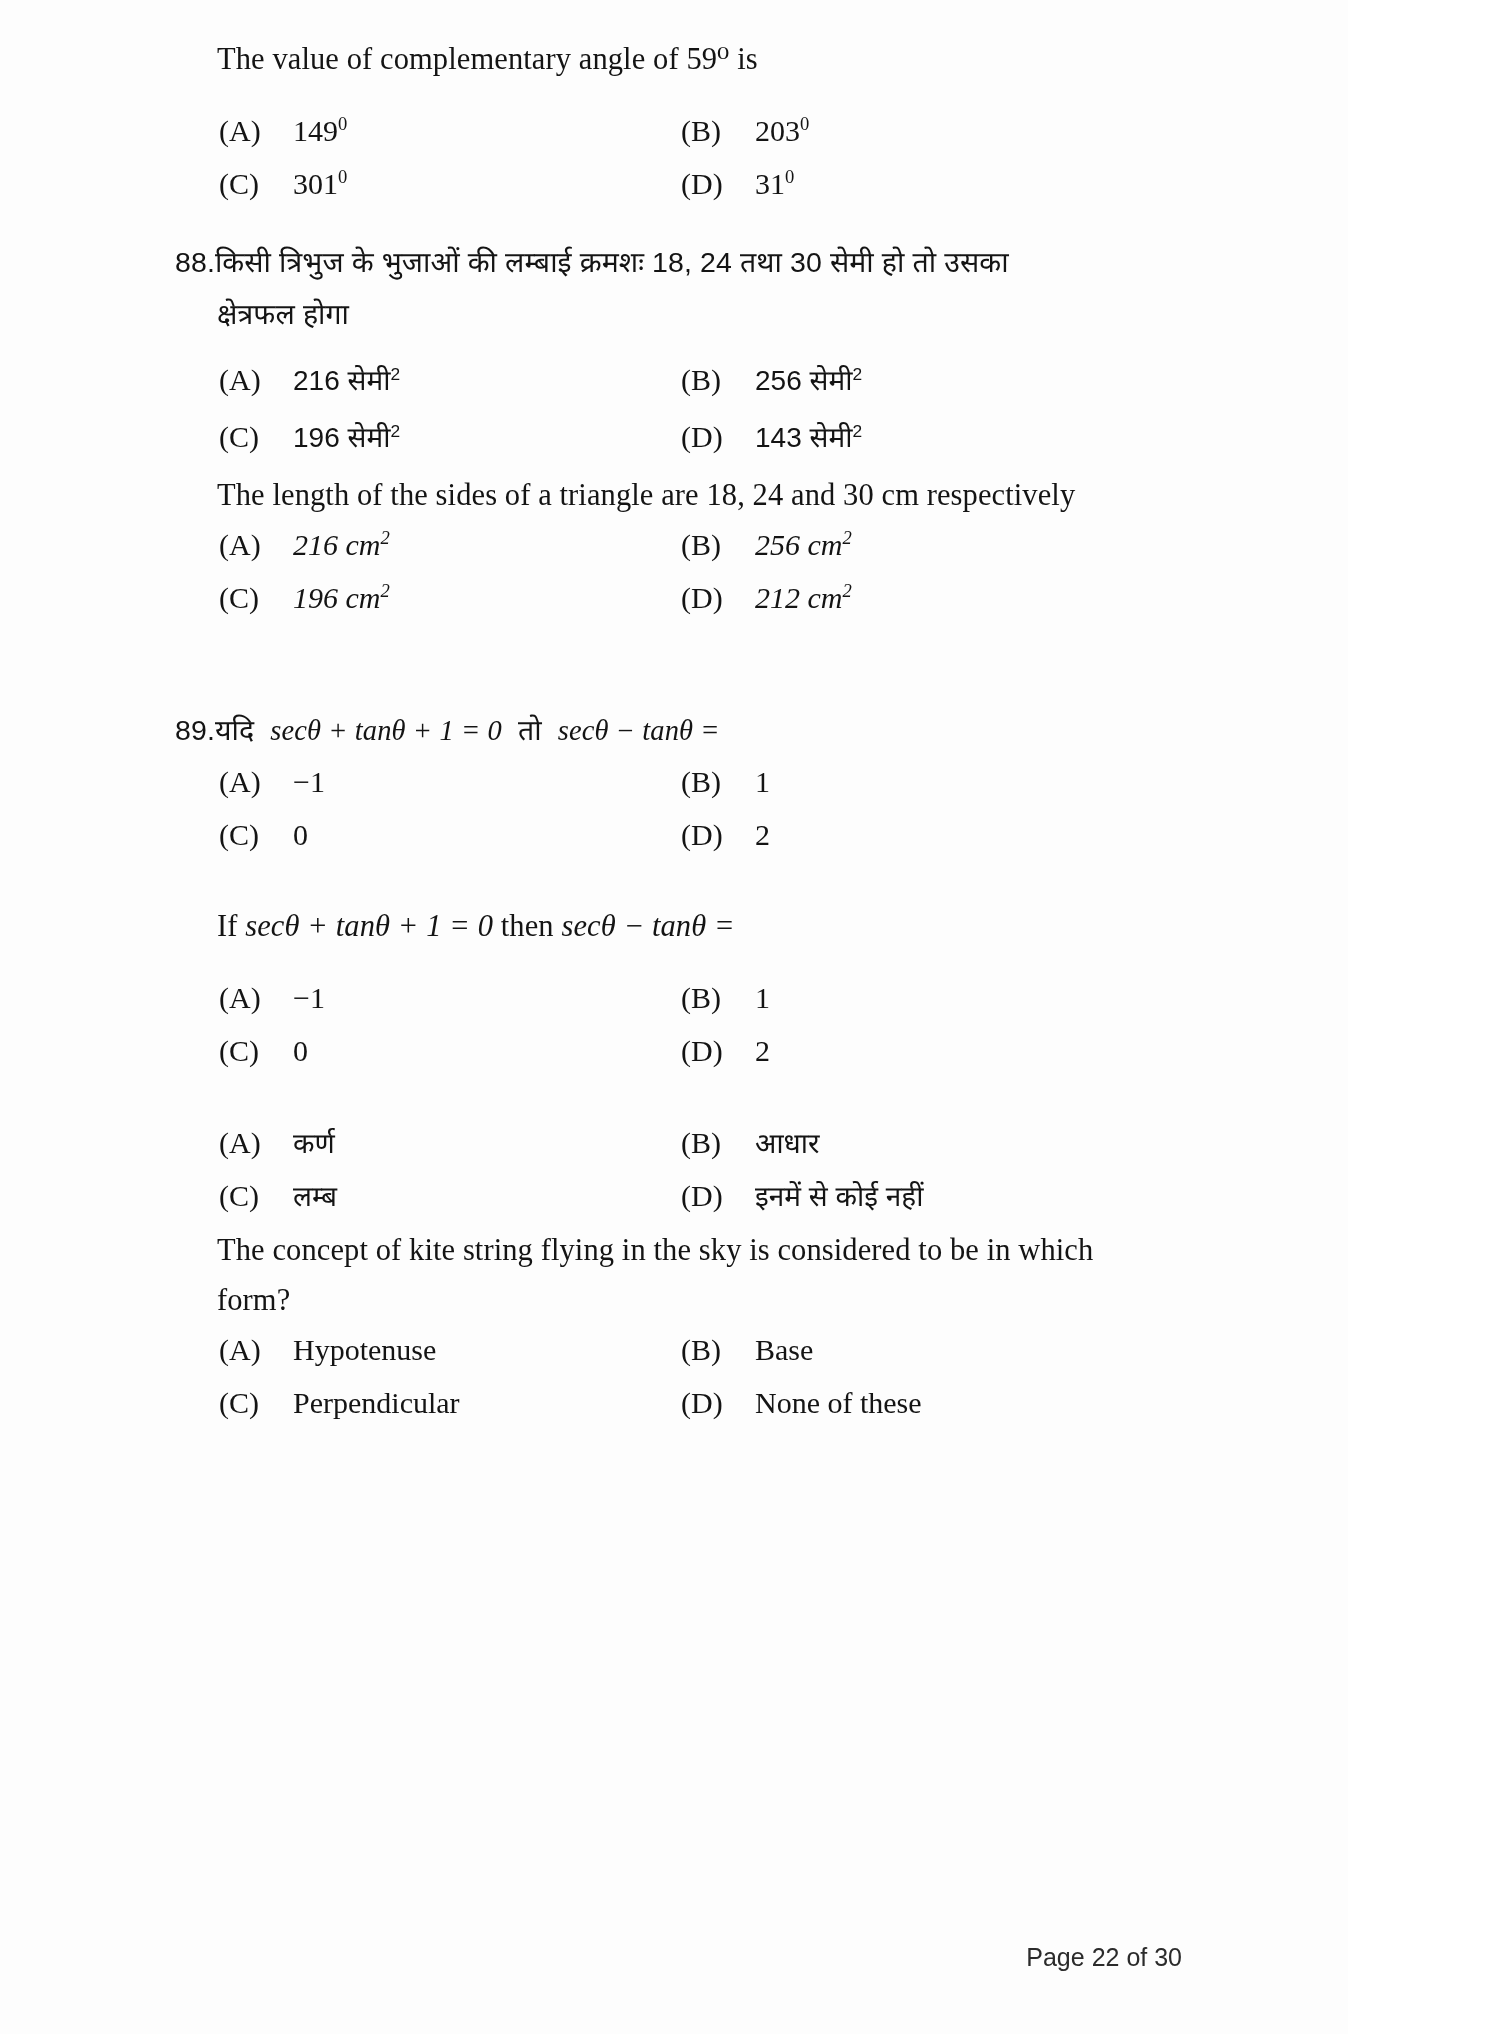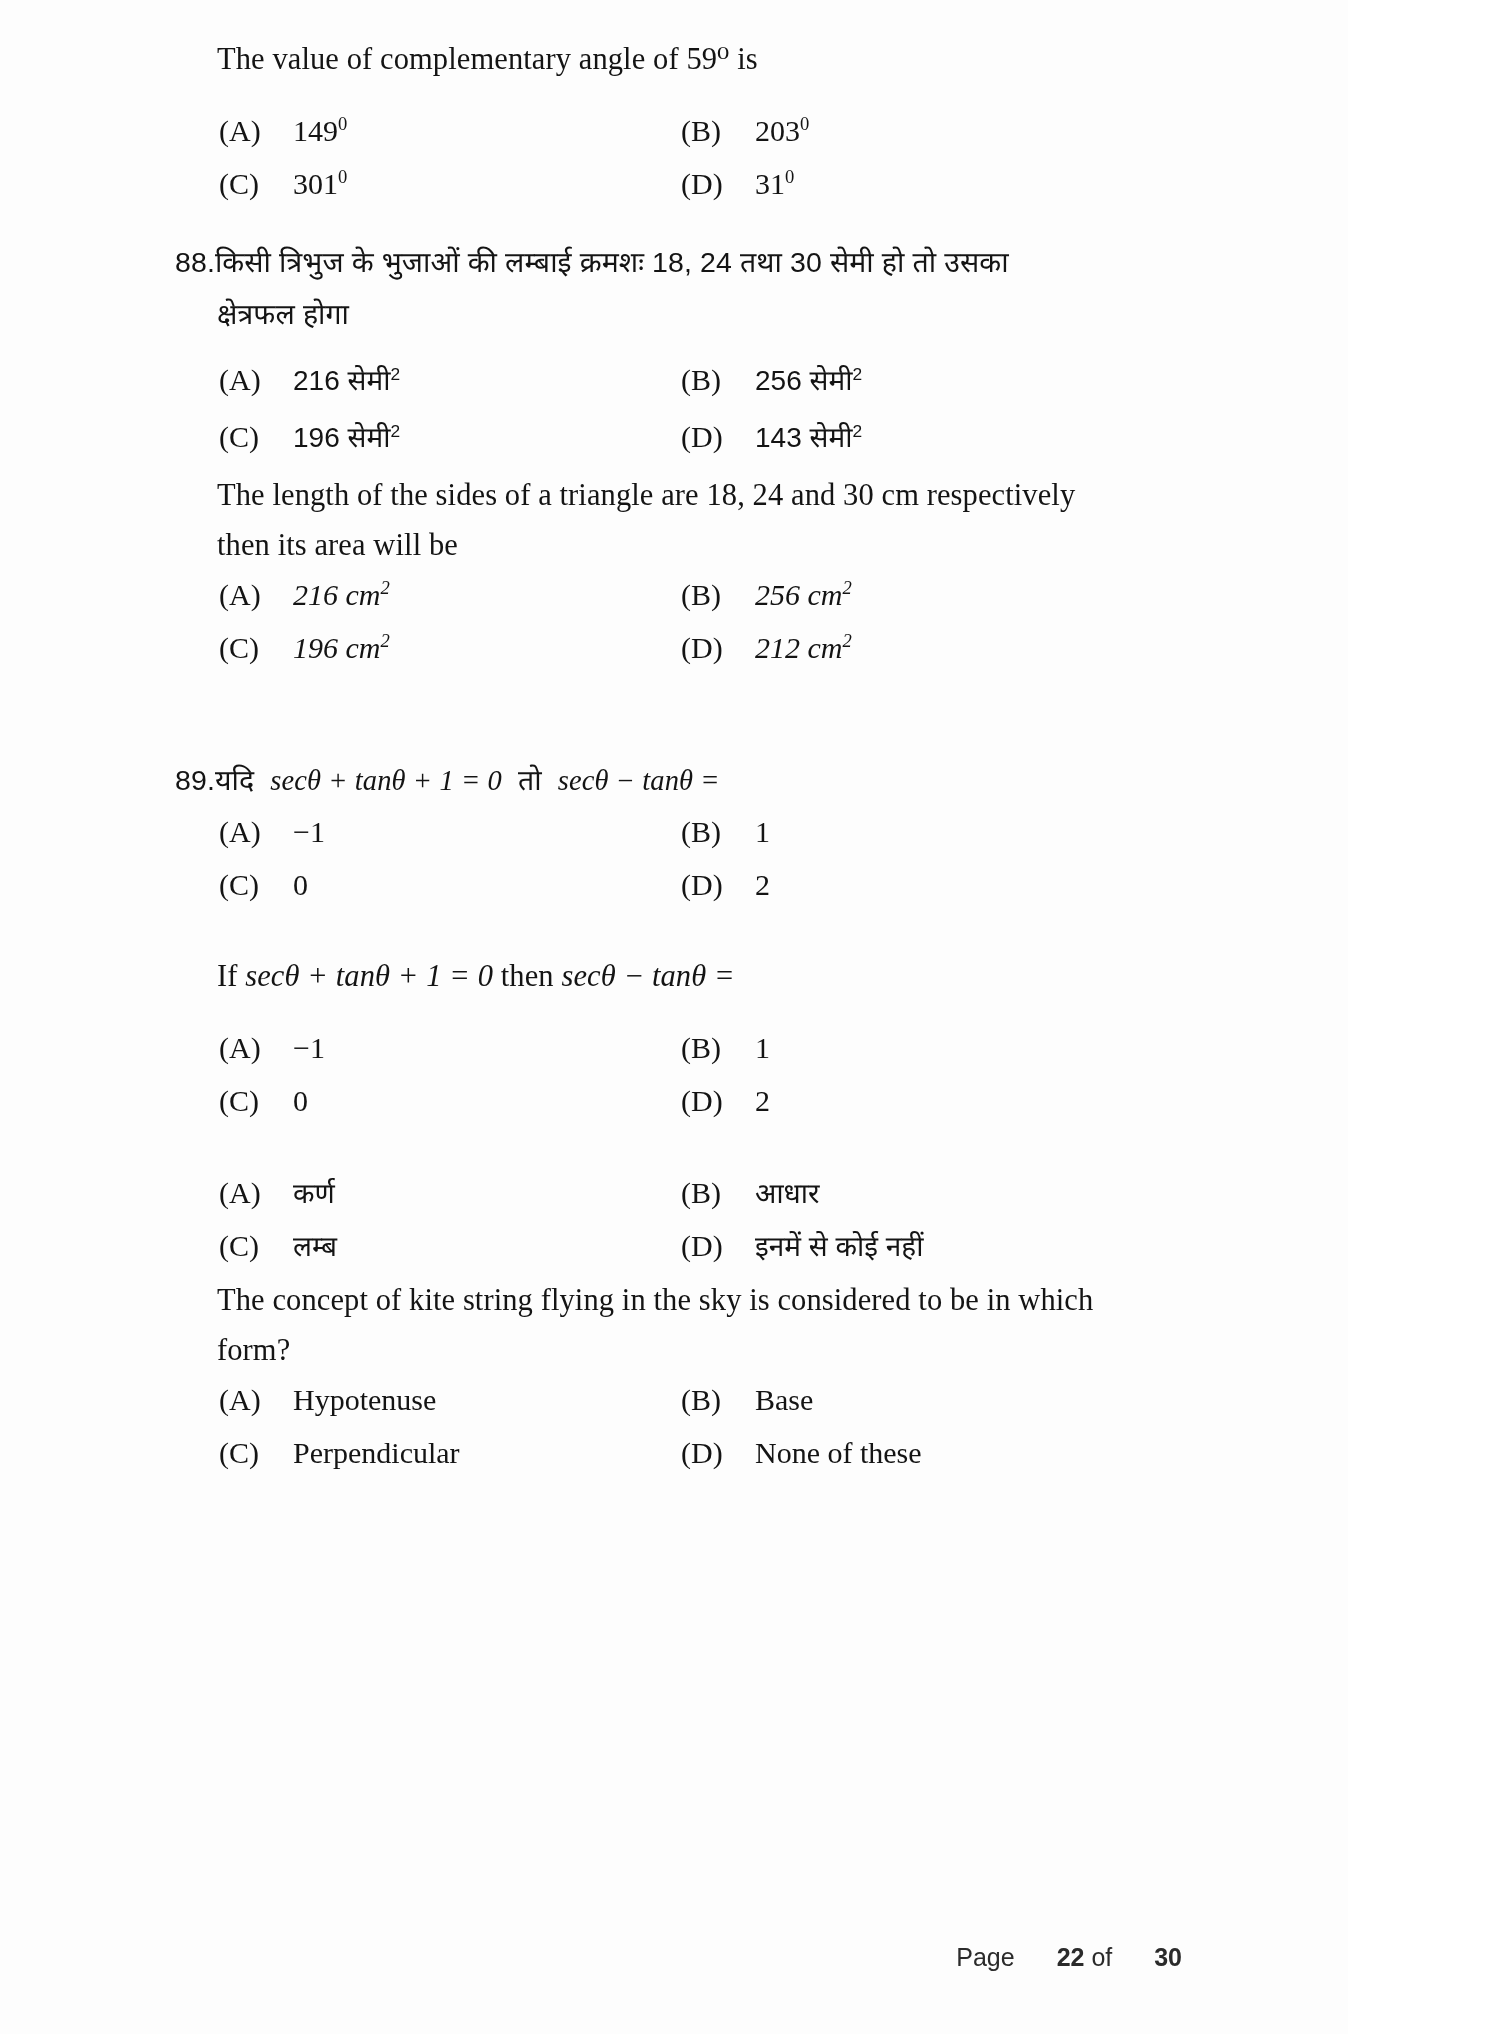--- a/index.html
+++ b/index.html
@@ -96,21 +96,21 @@
   
   .footer {
     position: absolute;
     right: 166px;
     bottom: 62px;
     font-family: "Liberation Sans", "DejaVu Sans", sans-serif;
     font-size: 25px;
     color: #2b2b2b;
     white-space: pre;
   }
-  .footer b { font-weight: bold; margin-left: 35px; }
+  .footer b { font-weight: normal; }
 </style>
 </head>
 <body>
 
 <div class="page">
   <div class="content">
 
     <div>
       <div class="qline indent">The value of complementary angle of 59⁰ is</div>
       <div class="gap-m"></div>
@@ -161,21 +161,20 @@
           <span class="lbl">(D)</span>
           <span class="val h"><span>143 सेमी</span><sup>2</sup></span>
         </div>
       </div>
     </div>
 
     <div class="gap-xs"></div>
 
     <div>
       <div class="qline indent">The length of the sides of a triangle are 18, 24 and 30 cm respectively</div>
-      <div class="qline indent">then its area will be</div>
       <div class="gap-xs"></div>
       <div class="opts optrow">
         <div class="opt left">
           <span class="lbl">(A)</span>
           <span class="val it"><span>216 cm</span><sup>2</sup></span>
         </div>
         <div class="opt right">
           <span class="lbl">(B)</span>
           <span class="val it"><span>256 cm</span><sup>2</sup></span>
         </div>

